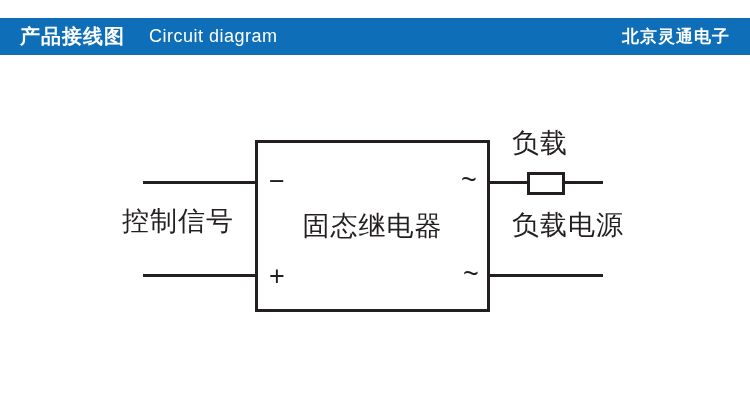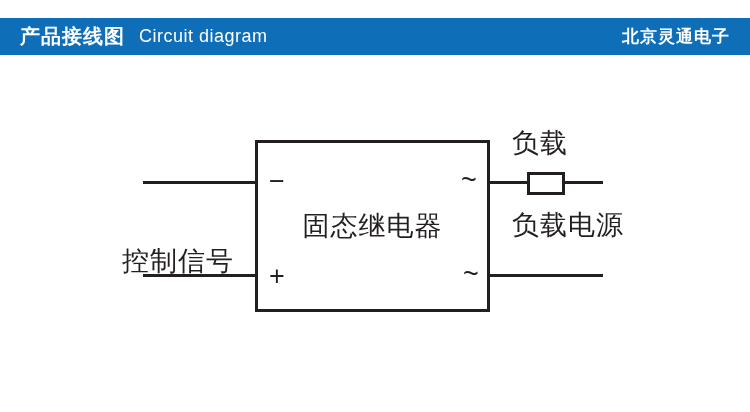--- a/index.html
+++ b/index.html
@@ -30,21 +30,21 @@
     align-items: center;
     padding: 0 20px;
   }
   .topbar .title-zh {
     font-size: 20px;
     font-weight: bold;
     letter-spacing: 1px;
   }
   .topbar .title-en {
     font-size: 18px;
-    margin-left: 14px;
+    margin-left: 24px;
     letter-spacing: 0.5px;
   }
   .topbar .spacer { flex: 1; }
   .topbar .brand {
     font-size: 17px;
     letter-spacing: 1px;
     font-weight: bold;
   }
   
   .diagram {
@@ -106,21 +106,21 @@
     <span class="title-en">Circuit diagram</span>
     <span class="spacer"></span>
     <span class="brand">北京灵通电子</span>
   </div>
 
   <div class="diagram">
 
     <div class="wire" style="left:143px; top:126px; width:112px;"></div>
     <div class="wire" style="left:143px; top:219px; width:112px;"></div>
 
-    <div class="zh-label" style="left:122px; top:151px;margin-top:40px;">控制信号</div>
+    <div class="zh-label" style="left:122px; top:151px;">控制信号</div>
 
     <div class="relay-box">
       <span class="relay-label">固态继电器</span>
     </div>
 
     <div class="sym" style="left:269px; top:113px;">−</div>
     <div class="sym" style="left:269px; top:208px;">+</div>
     <div class="sym" style="left:461px; top:112px;">~</div>
     <div class="sym" style="left:463px; top:206px;">~</div>
 

